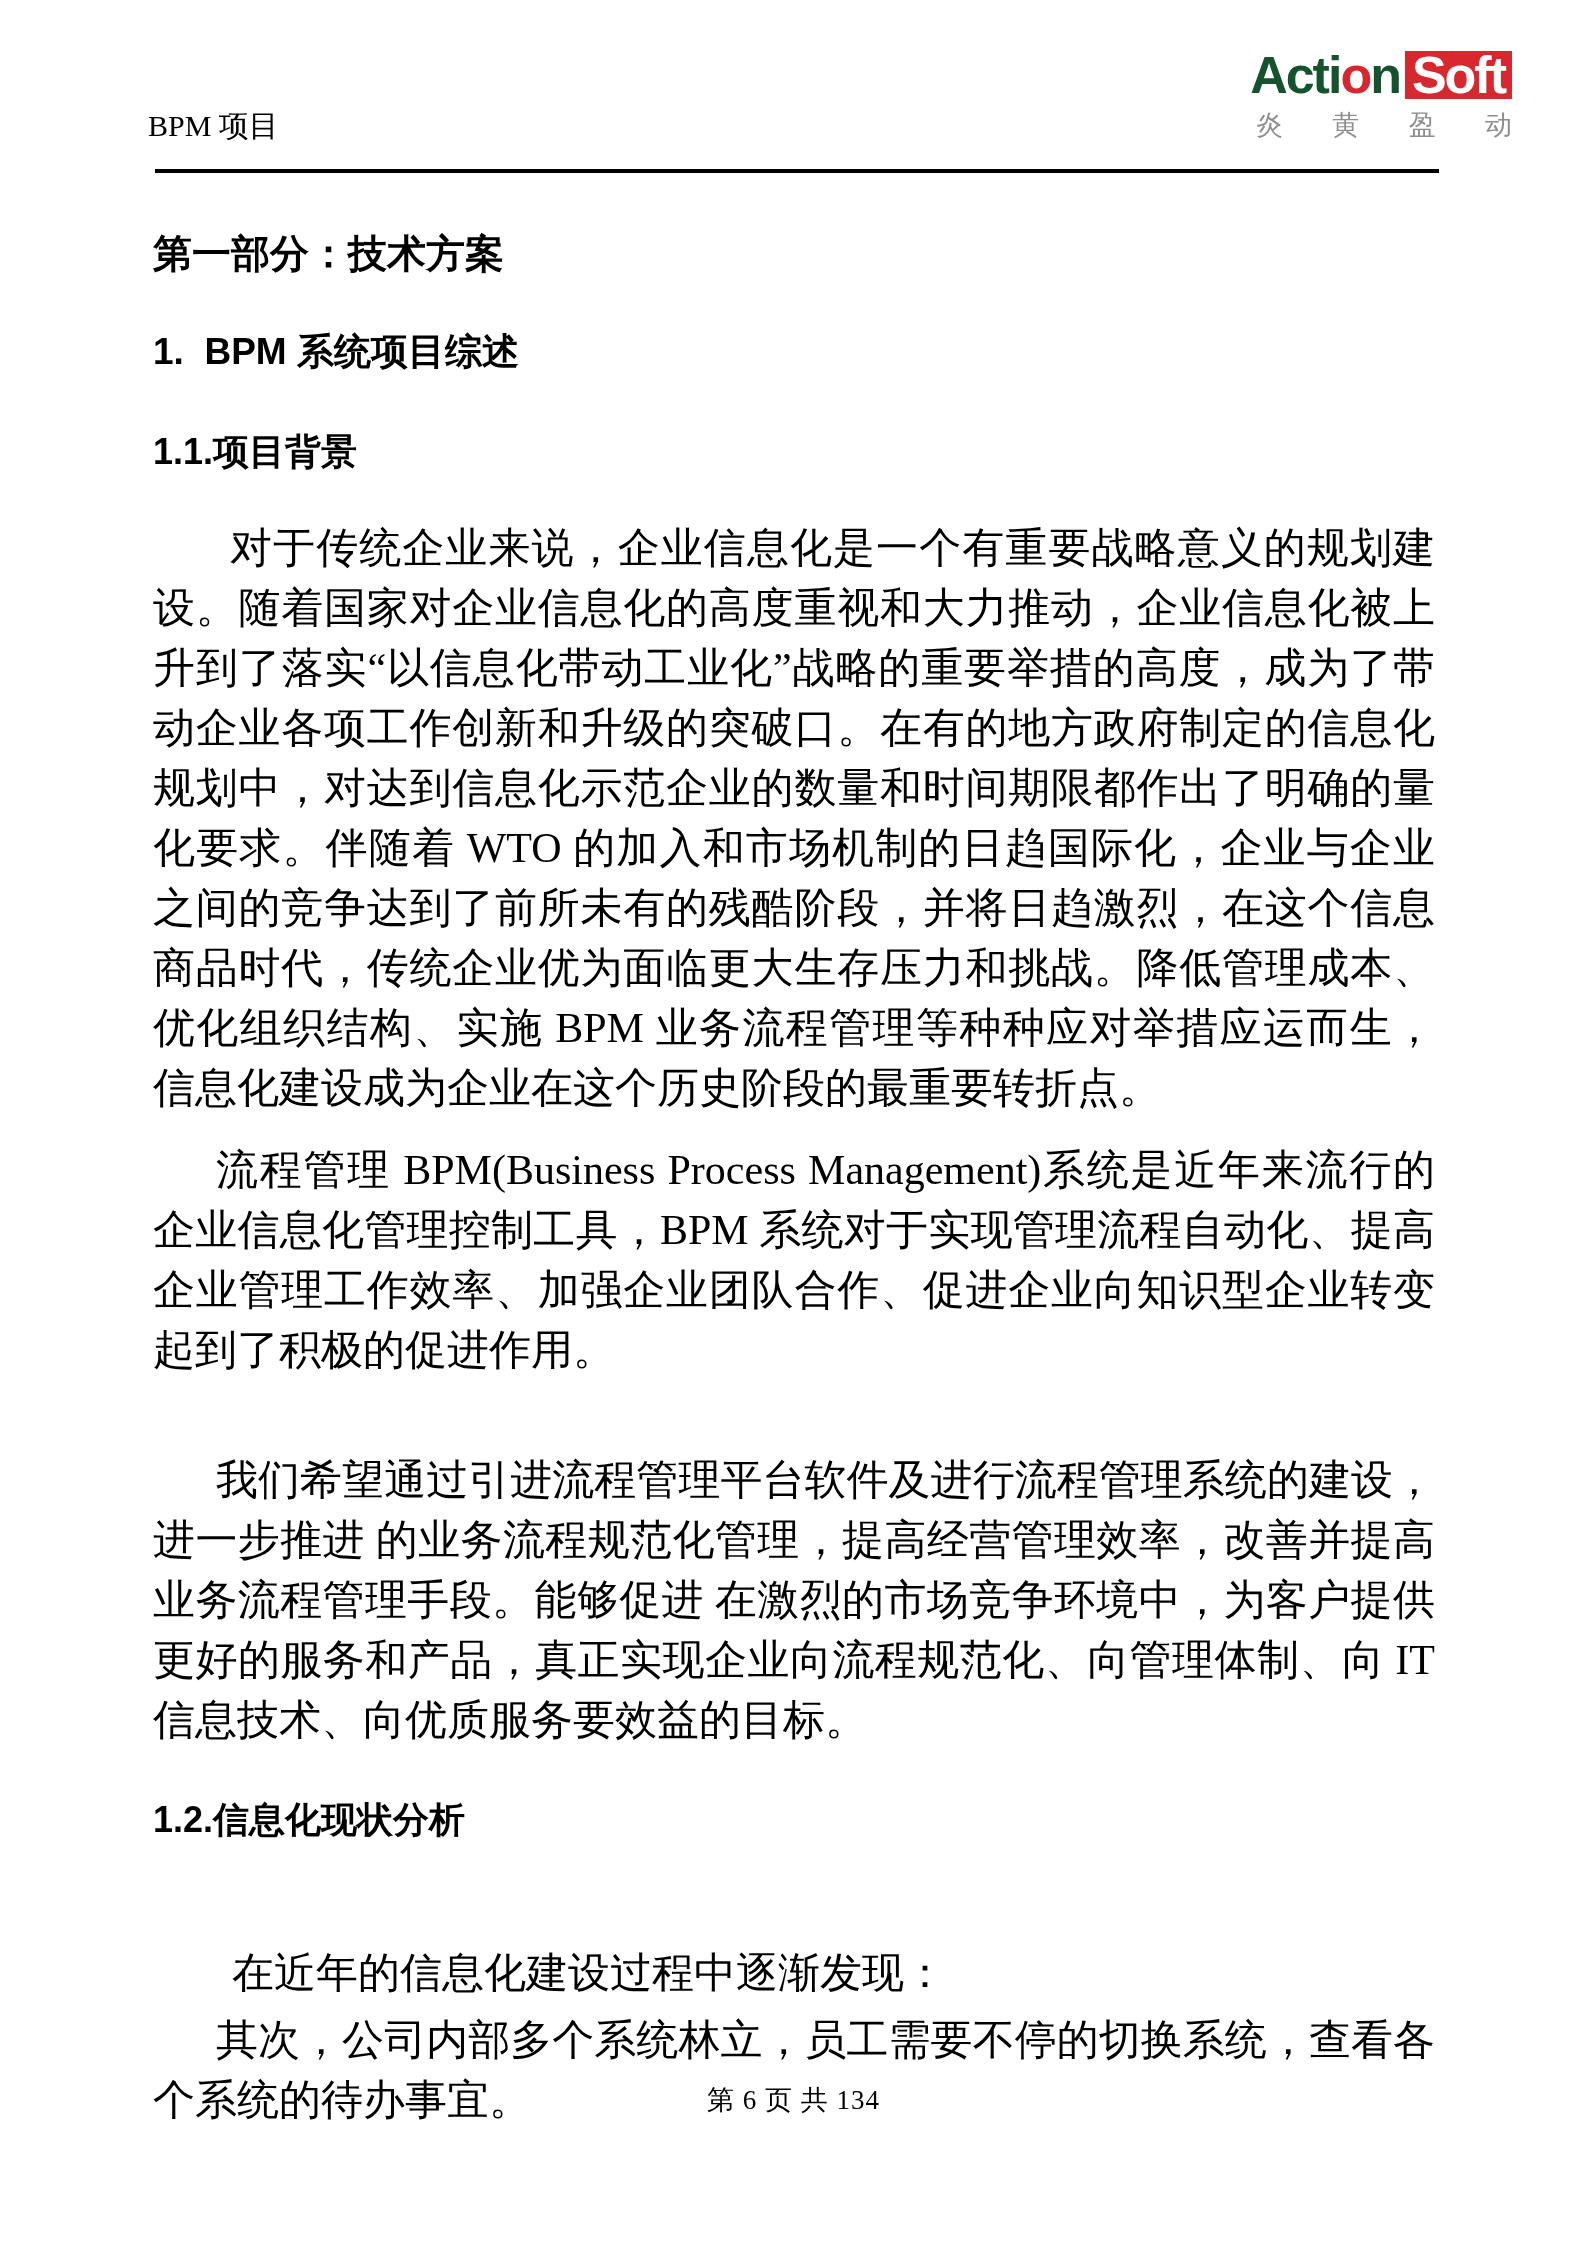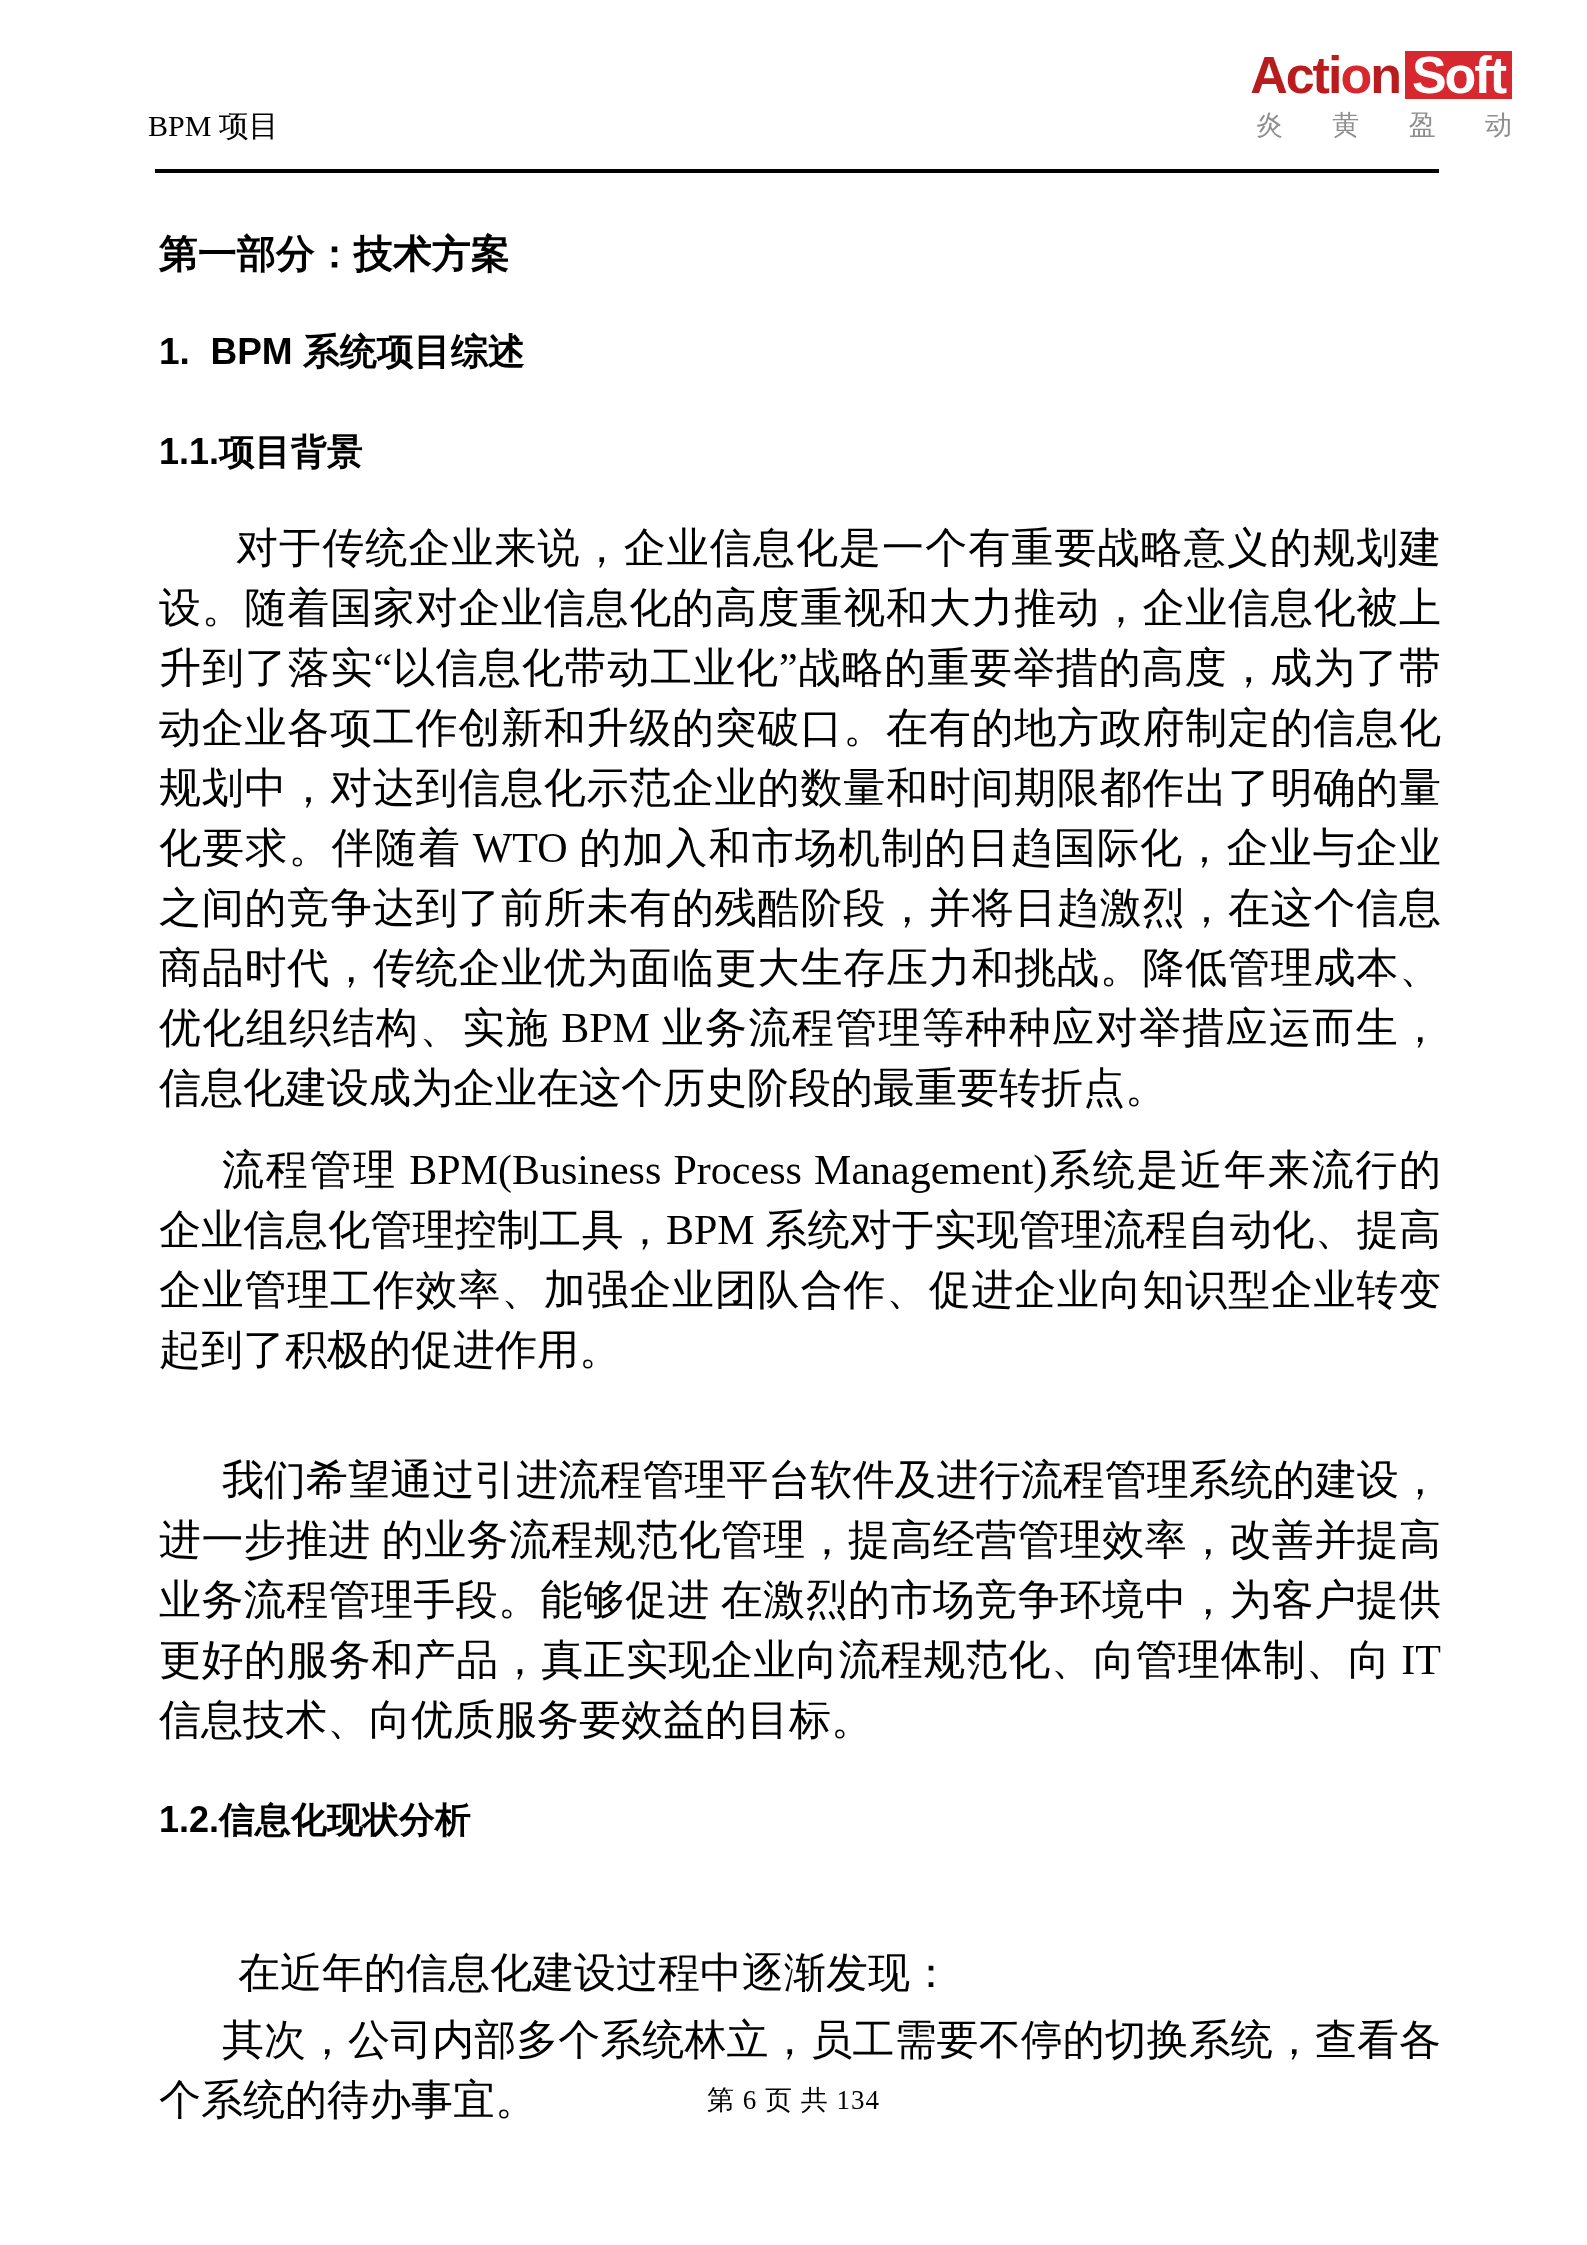--- a/index.html
+++ b/index.html
@@ -32,21 +32,21 @@
     display: flex;
     align-items: center;
     justify-content: flex-end;
     height: 50px;
   }
   .logo-word {
     font-family: "Liberation Sans", sans-serif;
     font-weight: bold;
     font-size: 52px;
     letter-spacing: -2px;
-    color: #b91c1c;
+    color: #14532d;
     line-height: 50px;
   }
   .logo-o { color: #d7282f; }
   .logo-soft-box {
     margin-left: 5px;
     background: #d7282f;
     height: 48px;
     padding: 0 7px;
     display: inline-flex;
     align-items: center;
@@ -65,21 +65,21 @@
     left: 155px;
     top: 169px;
     width: 1284px;
     height: 4px;
     background: #000000;
   }
 
   
   .content {
     position: absolute;
-    left: 159px;
+    left: 153px;
     top: 210px;
     width: 1282px;
   }
   .h-part {
     font-family: "Liberation Sans", sans-serif;
     font-weight: bold;
     font-size: 39px;
     line-height: 44px;
     margin: 22px 0 0 0;
     white-space: pre-wrap;

